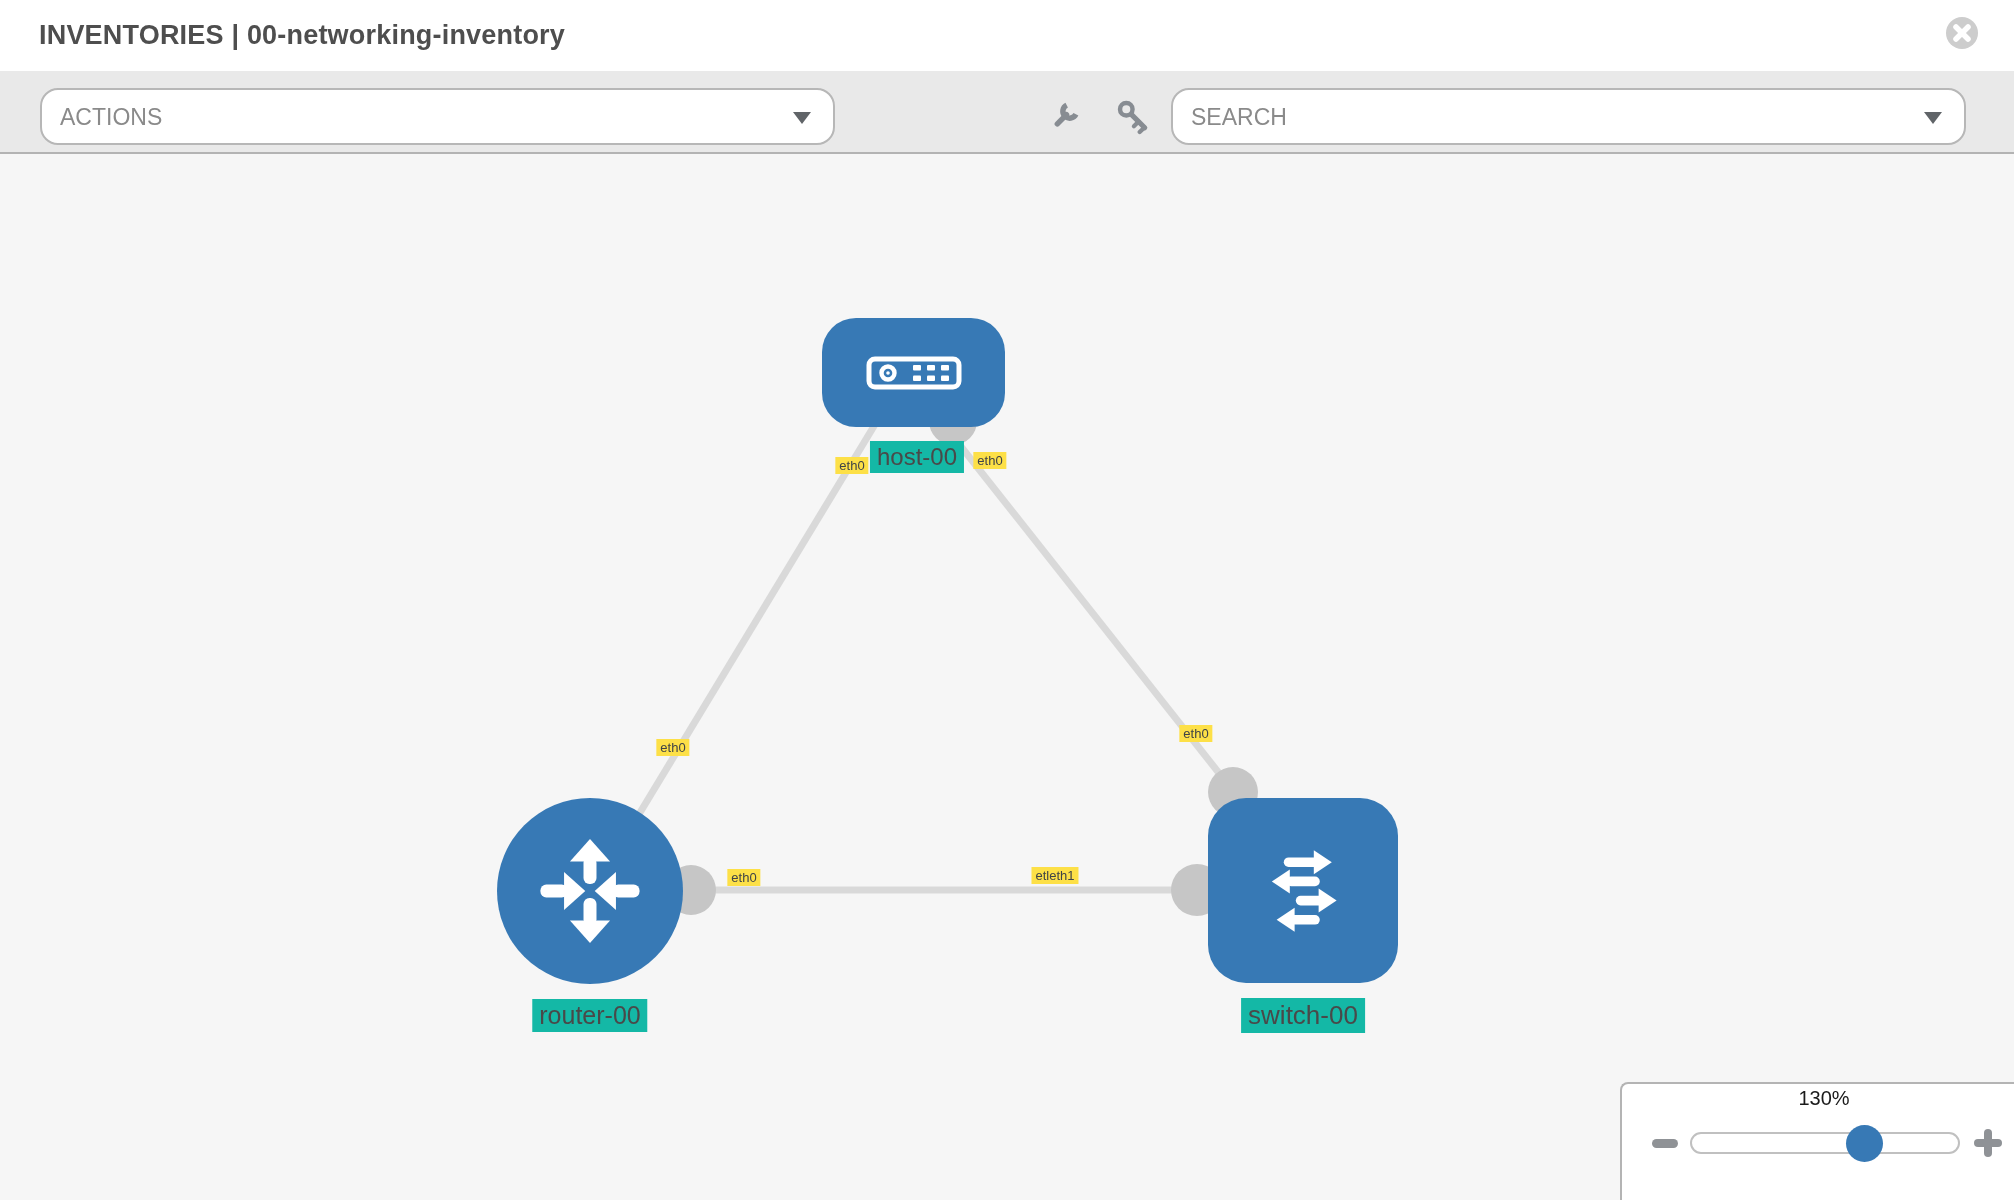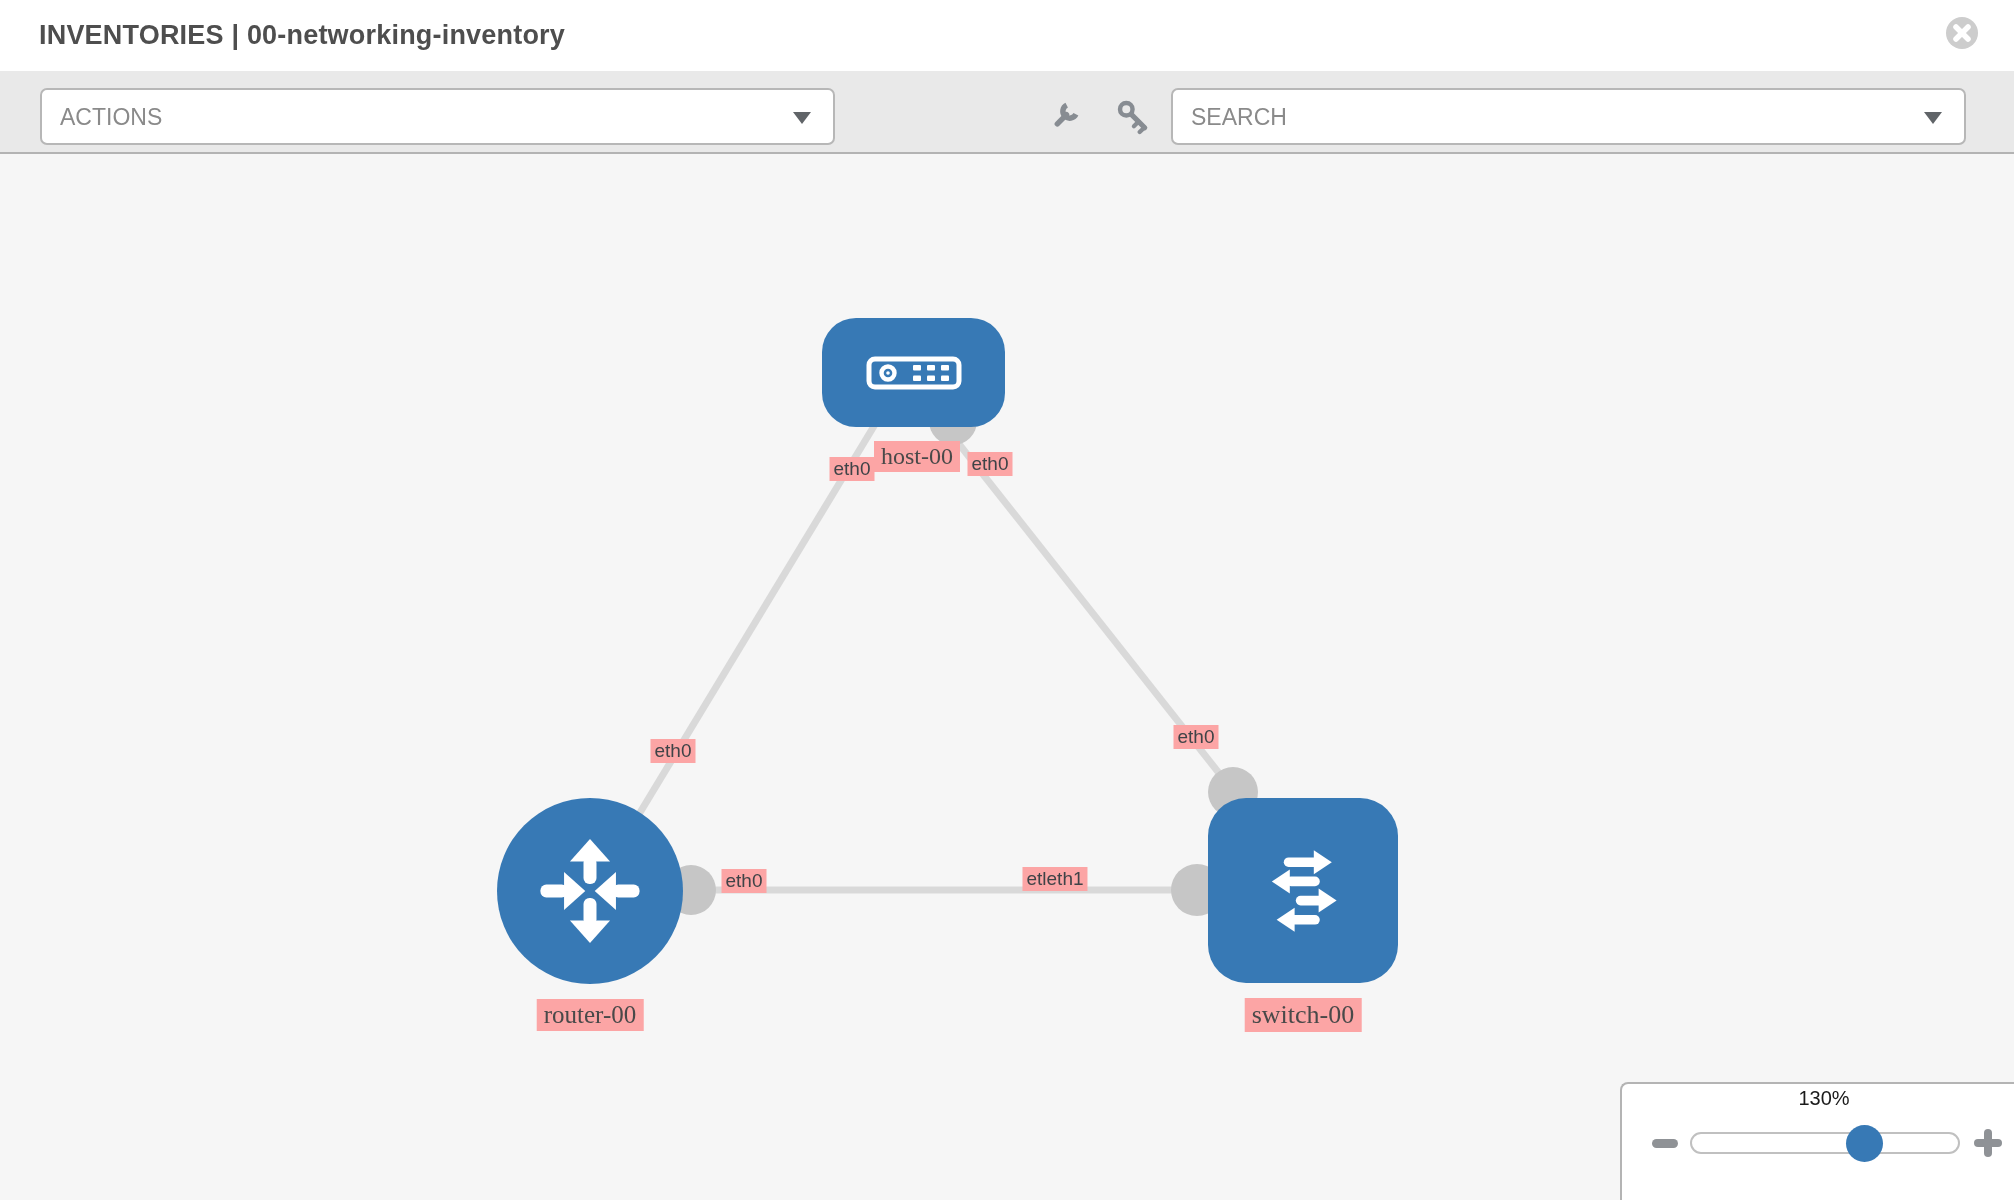--- a/index.html
+++ b/index.html
@@ -10,21 +10,21 @@
   .titlebar{position:absolute;left:0;top:0;width:100%;height:71px;background:#ffffff;}
   .page-title{position:absolute;left:39px;top:0;line-height:71px;font-size:27px;
               font-weight:bold;color:#4e4e4e;letter-spacing:.2px;margin:0;}
   .close-btn{position:absolute;right:35px;top:16px;width:34px;height:34px;border:none;
              background:transparent;padding:0;cursor:pointer;}
 
   
   .toolbar{position:absolute;left:0;top:71px;width:100%;height:81px;background:#e9e9e9;
            border-bottom:2px solid #b3b3b3;}
   .dropdown{position:absolute;top:17px;height:57px;background:#fff;border:2px solid #b7b7b7;
-            border-radius:7px;box-sizing:border-box;cursor:pointer;}
+            border-radius:18px;box-sizing:border-box;cursor:pointer;}
   .dd-actions{left:40px;width:795px;}
   .dd-search{left:1171px;width:795px;}
   .dd-label{position:absolute;left:18px;top:50%;transform:translateY(-50%);
             font-size:23px;color:#8a8a8a;}
   .caret{position:absolute;right:22px;top:50%;margin-top:-5px;width:0;height:0;
          border-left:9px solid transparent;border-right:9px solid transparent;
          border-top:12px solid #606468;}
   .tool-btn{position:absolute;top:26px;width:38px;height:38px;background:none;border:none;
             padding:0;cursor:pointer;}
   .tool-btn.wrench{left:1046px;}
@@ -33,28 +33,28 @@
   
   .canvas{position:absolute;left:0;top:154px;width:2014px;height:1046px;background:#f6f6f6;}
   .links-svg{position:absolute;left:0;top:0;}
 
   .node{position:absolute;background:#3779b5;display:flex;align-items:center;
         justify-content:center;z-index:2;cursor:pointer;}
   .node-host{left:822px;top:164px;width:183px;height:109px;border-radius:34px;}
   .node-router{left:497px;top:644px;width:186px;height:186px;border-radius:50%;}
   .node-switch{left:1208px;top:644px;width:190px;height:185px;border-radius:38px;}
 
-  .node-label{position:absolute;transform:translateX(-50%);background:#fca5a5;color:#494949;
-              font-size:24px;padding:2px 7px;white-space:nowrap;z-index:5;font-family:Liberation Serif, serif;}
+  .node-label{position:absolute;transform:translateX(-50%);background:#14b8a6;color:#494949;
+              font-size:24px;padding:2px 7px;white-space:nowrap;z-index:5;}
   .lbl-host{left:917px;top:287px;}
   .lbl-router{left:590px;top:845px;font-size:25px;}
   .lbl-switch{left:1303px;top:844px;font-size:26px;text-align:center;}
 
-  .eth-label{position:absolute;transform:translateX(-50%);background:#fca5a5;color:#3f4347;
-             font-size:19px;padding:1px 4px;white-space:nowrap;z-index:4;}
+  .eth-label{position:absolute;transform:translateX(-50%);background:#fde047;color:#3f4347;
+             font-size:13px;padding:1px 4px;white-space:nowrap;z-index:4;}
   .eth-host-left{left:852px;top:303px;}
   .eth-host-right{left:990px;top:298px;}
   .eth-router-top{left:673px;top:585px;}
   .eth-router-right{left:744px;top:715px;}
   .eth-switch-top{left:1196px;top:571px;}
   .eth-switch-left{left:1055px;top:713px;}
 
   
   .zoom-panel{position:absolute;left:1620px;top:928px;width:394px;height:118px;background:#fff;
               border-top:2px solid #b4b4b4;border-left:2px solid #b4b4b4;

